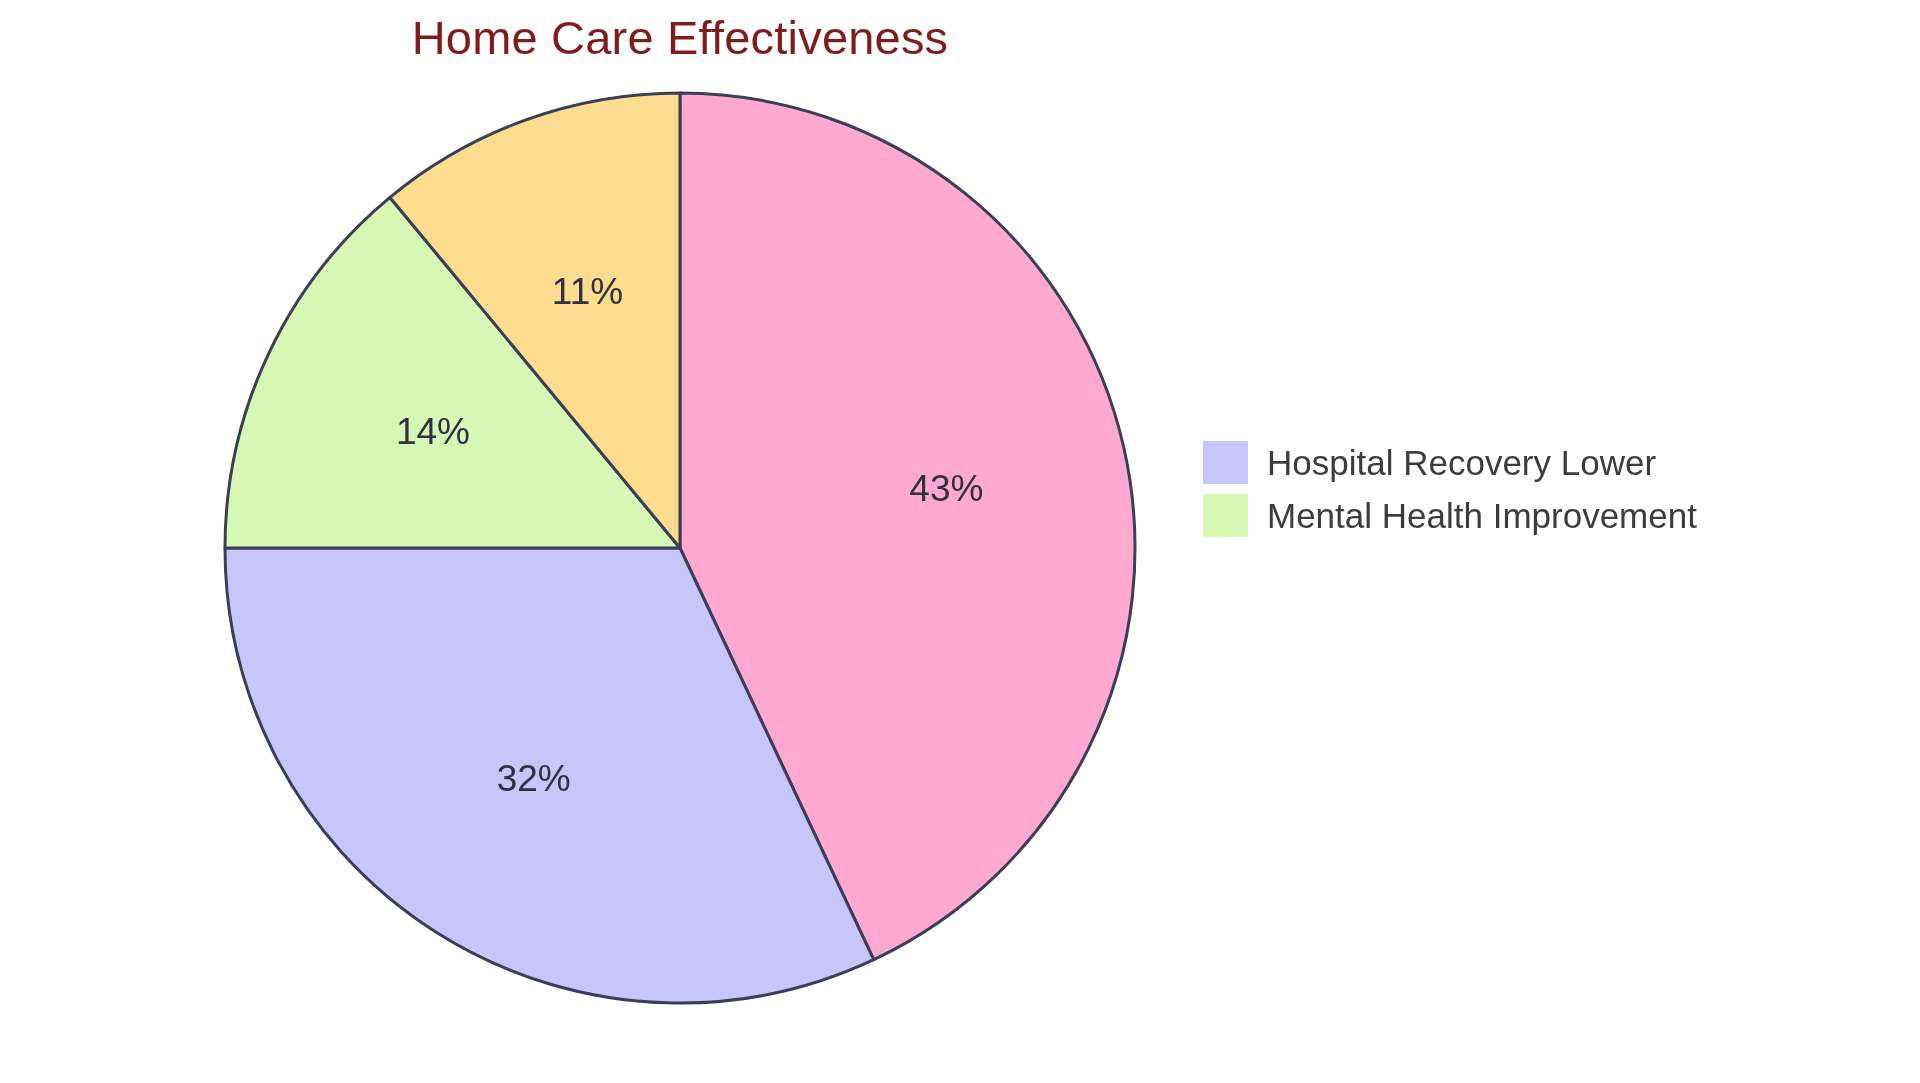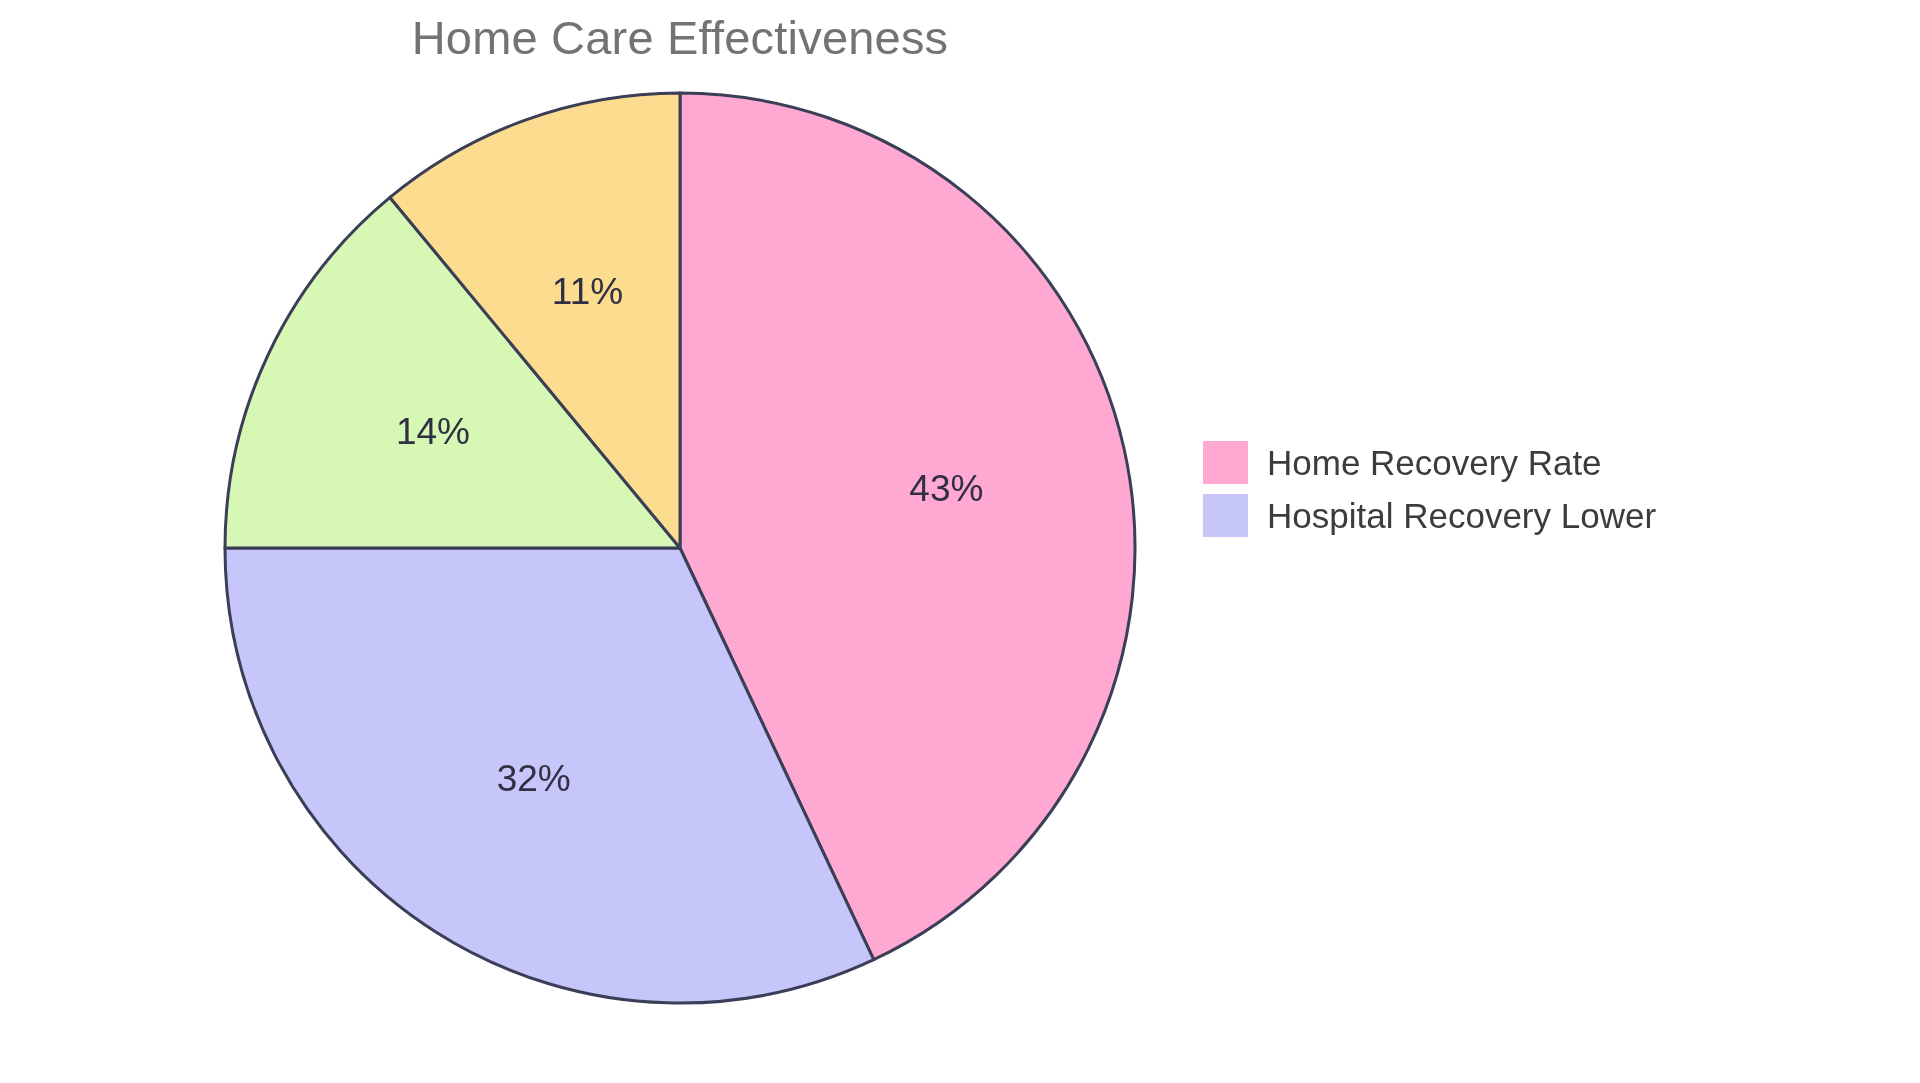--- a/index.html
+++ b/index.html
@@ -21,21 +21,21 @@
     background: #ffffff;
   }
   #chart-title {
     position: absolute;
     left: 0;
     top: 8px;
     width: 1360px;
     text-align: center;
     font-size: 47px;
     font-weight: 400;
-    color: #737373;
+    color: #7f1d1d;
     letter-spacing: 0.2px;
     line-height: 60px;
     white-space: nowrap;
   }
   #pie-svg {
     position: absolute;
     left: 0;
     top: 0;
   }
   .slice-path {
@@ -93,22 +93,22 @@
     <g id="pie-labels">
         <text x="946.4" y="488.4" class="slice-label" fill="#2f3042">43%</text>
         <text x="533.7" y="778.5" class="slice-label" fill="#2f3042">32%</text>
         <text x="433.0" y="431.8" class="slice-label" fill="#2f3042">14%</text>
         <text x="587.5" y="291.1" class="slice-label" fill="#2f3042">11%</text>
       </g>
   </svg>
 
   <div id="legend">
     <div class="legend-item">
-      <span class="legend-swatch" style="background: rgb(255, 168, 209);"></span>
-      <span class="legend-label">Home Recovery Rate</span>
+      <span class="legend-swatch" style="background: rgb(198, 198, 250);"></span>
+      <span class="legend-label">Hospital Recovery Lower</span>
     </div>
     <div class="legend-item">
-      <span class="legend-swatch" style="background: rgb(198, 198, 250);"></span>
-      <span class="legend-label">Hospital Recovery Lower</span>
+      <span class="legend-swatch" style="background: rgb(215, 247, 181);"></span>
+      <span class="legend-label">Mental Health Improvement</span>
     </div>
   </div>
 
 </div>
 
 </body></html>

